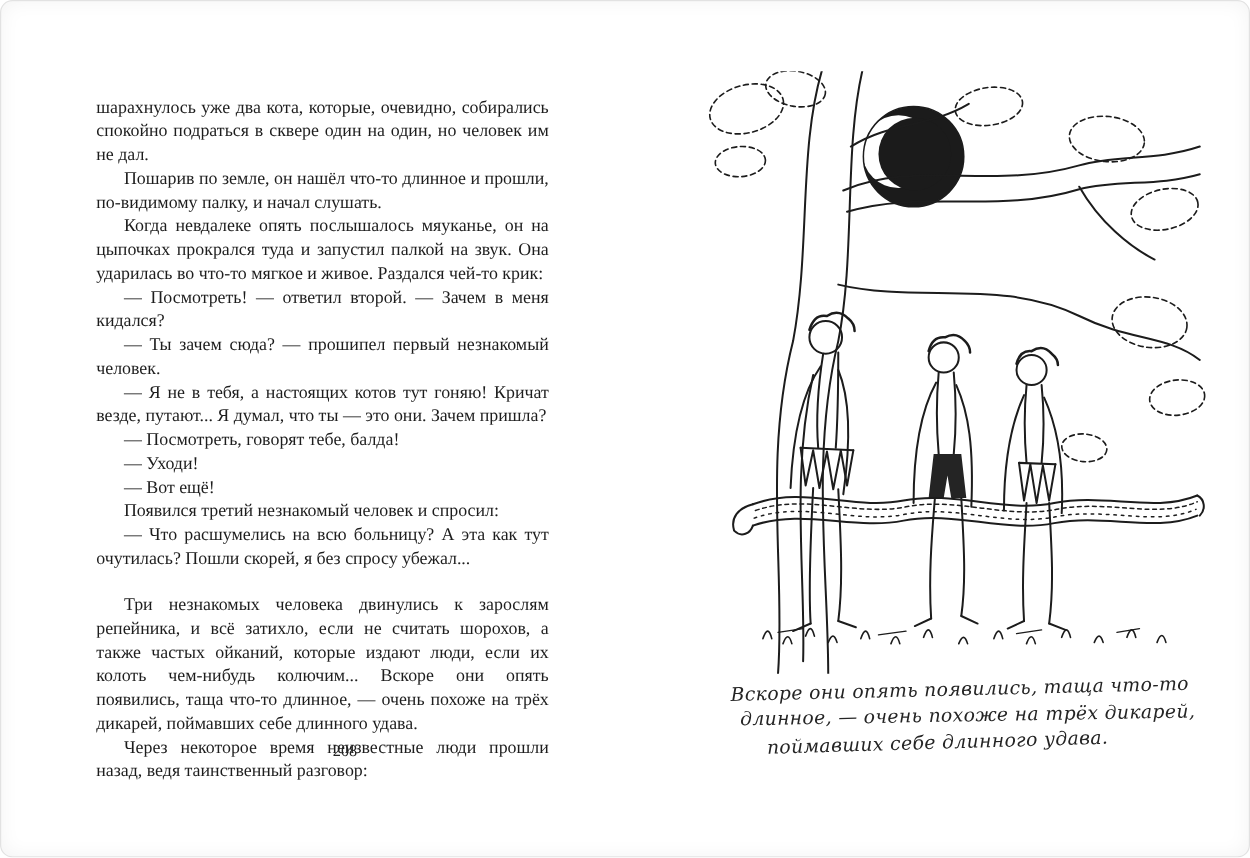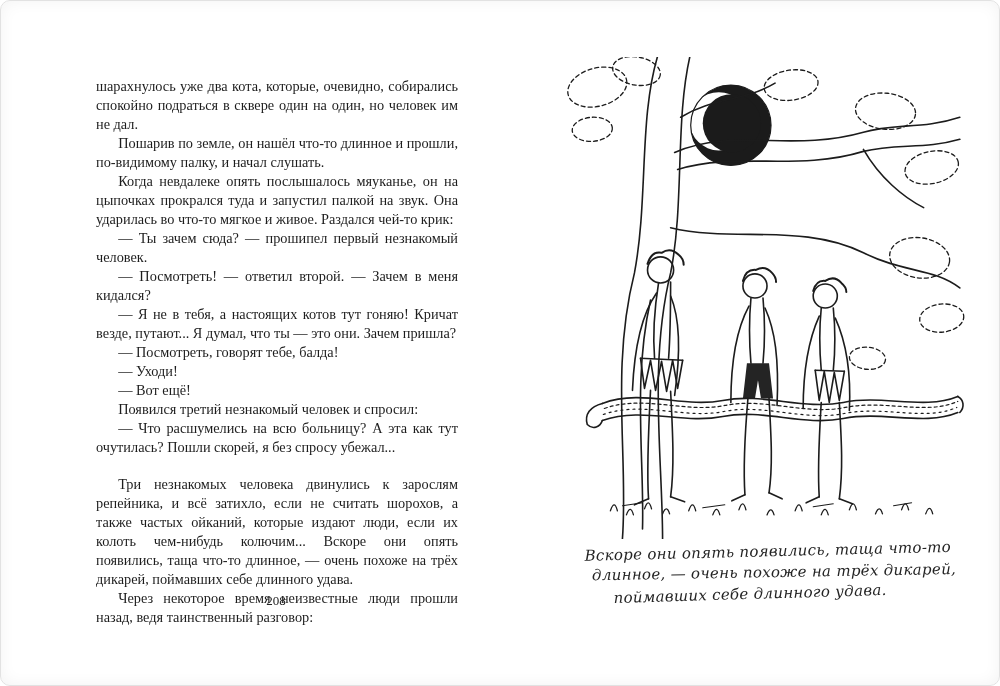--- a/index.html
+++ b/index.html
@@ -4,21 +4,21 @@
 <style>
   html,body{margin:0;padding:0;background:#ffffff;}
   .spread{
     position:relative;width:1000px;height:686px;background:#ffffff;
     border:1px solid #e2e2e2;border-radius:10px;box-sizing:border-box;
     box-shadow:inset 0 0 16px rgba(0,0,0,0.05);overflow:hidden;
     font-family:"Liberation Serif", serif;color:#1d1d1d;
   }
   
   .text-col{
-    position:absolute;left:95px;top:76px;width:362px;
+    position:absolute;left:76px;top:76px;width:362px;
     font-size:14.3px;line-height:1.33;text-align:justify;
   }
   .text-col p{margin:0;text-indent:1.55em;}
   .text-col p.first{text-indent:0;}
   .text-col p.section-gap{margin-top:18px;}
   .page-number{
     position:absolute;left:94px;top:592px;width:362px;text-align:center;
     font-size:13px;color:#222;
   }
   
@@ -36,22 +36,22 @@
 </style>
 </head>
 <body>
 
 <div class="spread">
 
   <div class="text-col">
     <p class="first">шарахнулось уже два кота, которые, очевидно, собирались спокойно подраться в сквере один на один, но человек им не дал.</p>
     <p>Пошарив по земле, он нашёл что-то длинное и прошли, по-видимому палку, и начал слушать.</p>
     <p>Когда невдалеке опять послышалось мяуканье, он на цыпочках прокрался туда и запустил палкой на звук. Она ударилась во что-то мягкое и живое. Раздался чей-то крик:</p>
+    <p>— Посмотреть! — ответил второй. — Зачем в меня кидался?</p>
     <p>— Ты зачем сюда? — прошипел первый незнакомый человек.</p>
-    <p>— Посмотреть! — ответил второй. — Зачем в меня кидался?</p>
     <p>— Я не в тебя, а настоящих котов тут гоняю! Кричат везде, путают... Я думал, что ты — это они. Зачем пришла?</p>
     <p>— Посмотреть, говорят тебе, балда!</p>
     <p>— Уходи!</p>
     <p>— Вот ещё!</p>
     <p>Появился третий незнакомый человек и спросил:</p>
     <p>— Что расшумелись на всю больницу? А эта как тут очутилась? Пошли скорей, я без спросу убежал...</p>
     <p class="section-gap">Три незнакомых человека двинулись к зарослям репейника, и всё затихло, если не считать шорохов, а также частых ойканий, которые издают люди, если их колоть чем-нибудь колючим... Вскоре они опять появились, таща что-то длинное, — очень похоже на трёх дикарей, поймавших себе длинного удава.</p>
     <p>Через некоторое время неизвестные люди прошли назад, ведя таинственный разговор:</p>
   </div>
   <div class="page-number">208</div>

